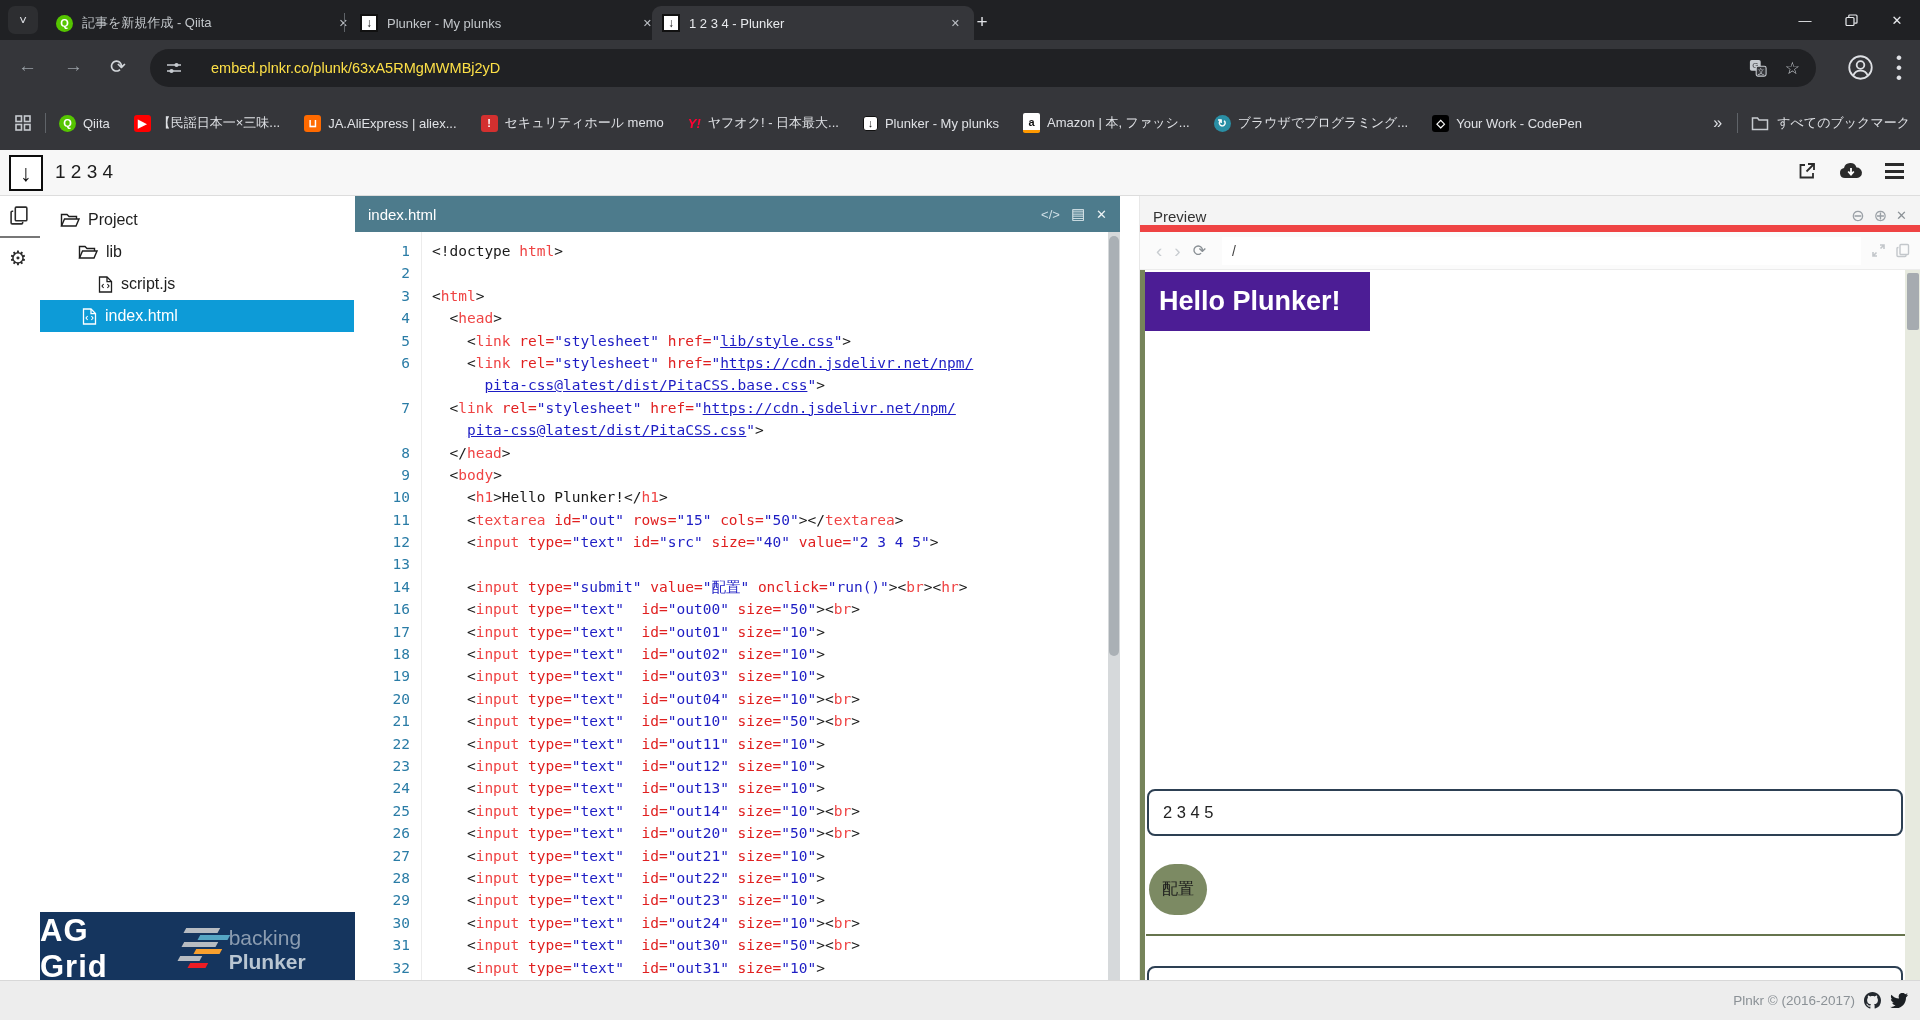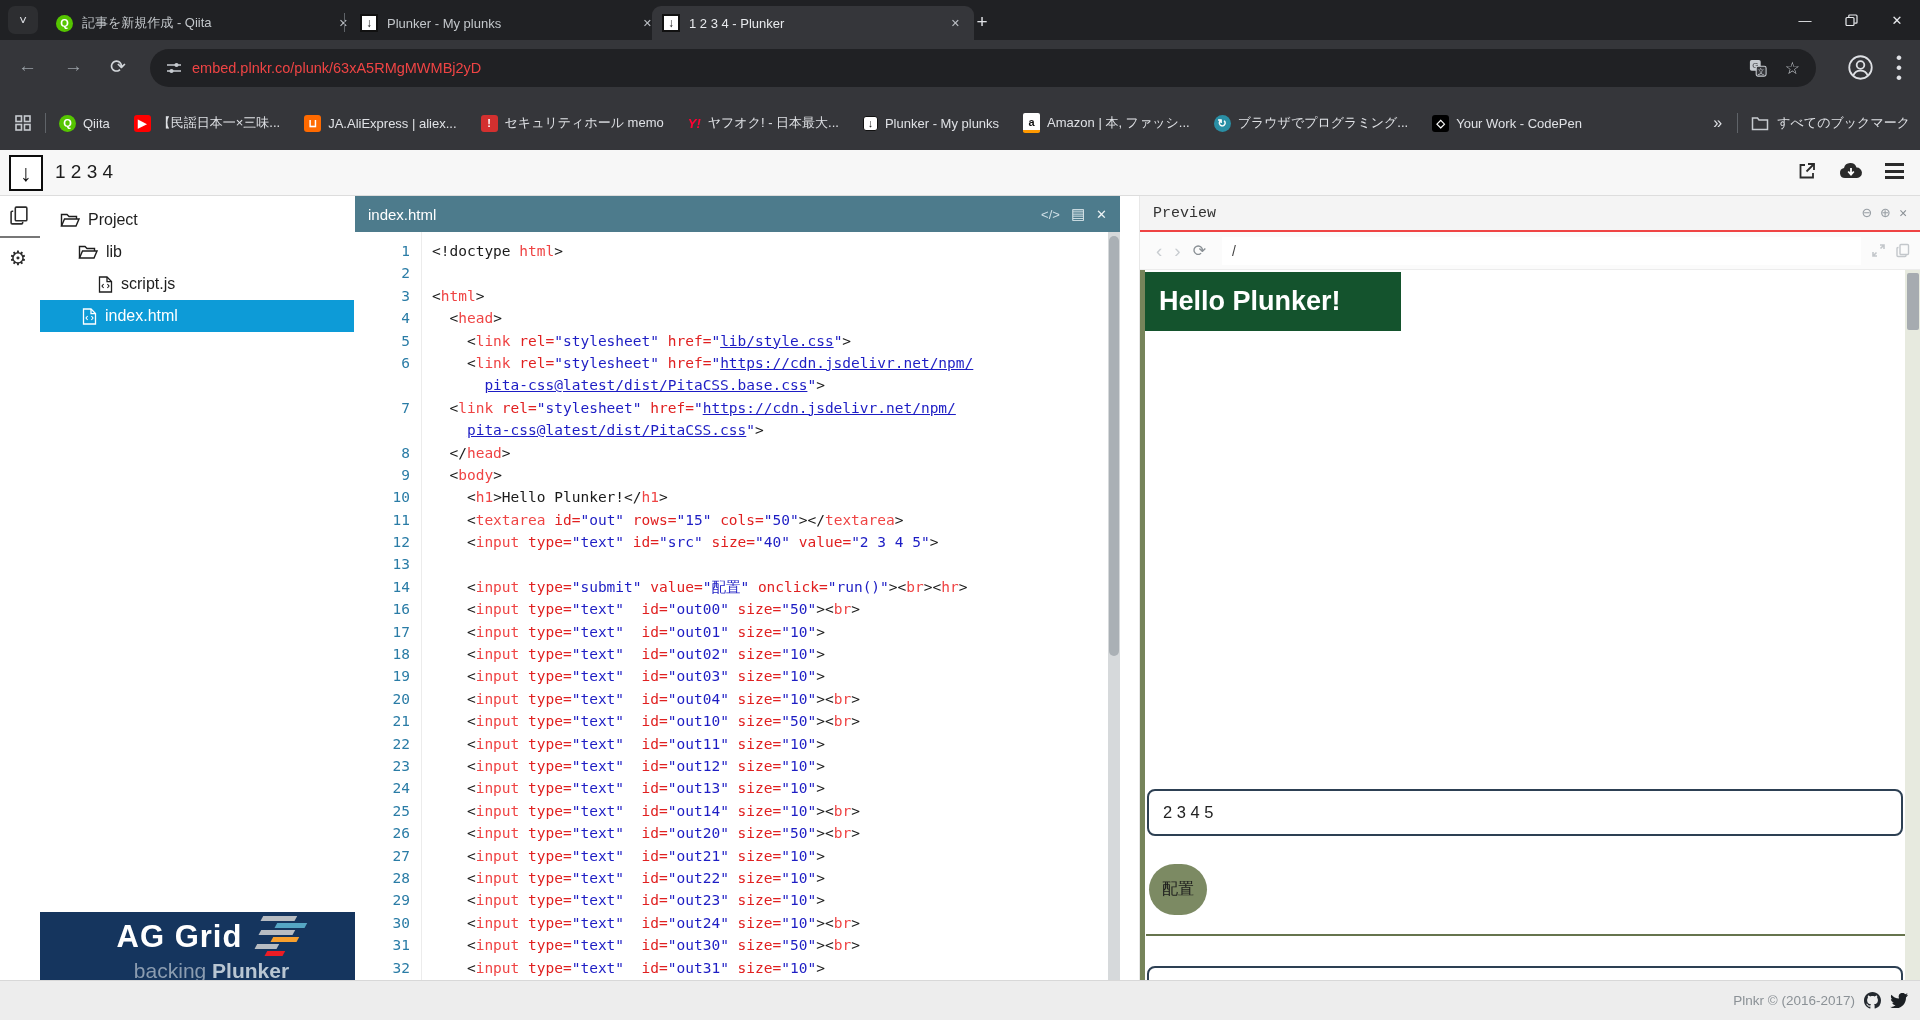--- a/index.html
+++ b/index.html
@@ -20,21 +20,21 @@
   .fav.plk{background:#fff;border:2px solid #111;color:#111;font-size:12px;font-weight:bold;width:14px;height:14px;}
   .newtab{position:absolute;left:968px;top:8px;width:28px;height:28px;color:#dfe1e5;font-size:19px;
           display:flex;align-items:center;justify-content:center;}
   .winbtn{position:absolute;top:0;width:46px;height:40px;display:flex;align-items:center;justify-content:center;
           color:#e8eaed;font-size:13px;}
   .toolbar{position:absolute;left:0;top:40px;right:0;height:56px;background:#35363a;}
   .navbtn{position:absolute;top:15px;font-size:19px;color:#9aa0a6;}
   .navbtn.reload{color:#d2d6da;}
   .addr{position:absolute;left:150px;top:9px;width:1666px;height:38px;background:#202124;border-radius:19px;
         display:flex;align-items:center;padding:0 16px;box-sizing:border-box;}
-  .addr .url{color:#ef4444;font-size:14.5px;margin-left:10px;}
+  .addr .url{color:#fde047;font-size:14.5px;margin-left:29px;}
   .addr .sp{flex:1;}
   .addr .star{color:#c7cbd0;font-size:17px;margin-left:18px;}
   .avatar{position:absolute;right:46px;top:14px;}
   .menu3{position:absolute;right:18px;top:13px;color:#dfe1e5;font-size:17px;letter-spacing:0;line-height:10px;text-align:center;}
   .bookbar{position:absolute;left:0;top:96px;right:0;height:54px;background:#35363a;display:flex;align-items:center;
            color:#dfe1e5;font-size:13px;}
   .bookbar .lead{display:flex;align-items:center;padding-left:14px;}
   .bardiv{width:1px;height:20px;background:#5f6368;margin:0 13px;}
   .bm{display:flex;align-items:center;margin-right:24px;white-space:nowrap;}
   .bm-ico{width:17px;height:17px;display:flex;align-items:center;justify-content:center;
@@ -56,21 +56,21 @@
   
   .strip{position:absolute;left:0;top:196px;width:40px;bottom:32px;background:#fff;}
   .strip .s-ico{position:absolute;left:9px;color:#2b2b2b;}
   .strip .underline{position:absolute;left:0;top:40px;width:40px;height:2px;background:#777;}
   .tree{position:absolute;left:40px;top:196px;width:314px;background:#fff;padding-top:8px;}
   .trow{height:32px;display:flex;align-items:center;gap:8px;font-size:16px;color:#1e1e1e;}
   .trow.sel{background:#0d9bd7;color:#fff;}
   .ind0{padding-left:20px}.ind1{padding-left:38px}.ind2{padding-left:58px}.ind1b{padding-left:42px}
   
   .ad{position:absolute;left:40px;top:912px;width:343px;height:74px;background:#15355e;color:#fff;
-      display:flex;flex-direction:column;align-items:center;justify-content:center;}
+      display:flex;align-items:center;justify-content:center;}
   .ad .r1{display:flex;align-items:center;gap:12px;}
   .ad .t1{font-size:31px;font-weight:bold;letter-spacing:1px;}
   .bars i{display:block;height:4.5px;margin-bottom:2.5px;transform:skewX(-28deg);}
   .ad .r2{font-size:21px;color:#8b9cb0;margin-top:1px;}
   .ad .r2 b{color:#b9c6d2;}
   
   .editor{position:absolute;left:355px;top:196px;width:765px;bottom:32px;background:#fff;}
   .ed-head{height:36px;background:#4d7b8c;color:#fff;display:flex;align-items:center;padding:0 13px;font-size:15px;}
   .ed-icons{margin-left:auto;display:flex;gap:11px;align-items:center;color:#cfdfe6;font-size:13px;}
   .ed-body{position:absolute;left:0;top:36px;right:12px;bottom:0;overflow:hidden;padding-top:8px;}
@@ -78,33 +78,33 @@
   .crow{position:relative;height:22.4px;line-height:22.4px;font-family:"DejaVu Sans Mono",monospace;
         font-size:14.5px;white-space:pre;}
   .ln{position:absolute;left:0;width:55px;text-align:right;color:#2a7ca6;}
   .cline{position:absolute;left:77px;}
   .cp{color:#1a1a1a}.ct{color:#ef4444}.ca{color:#e02020}.cs{color:#1d1dc4}
   .cl{color:#1d1dc4;text-decoration:underline}
   .ed-scroll{position:absolute;right:0;top:36px;bottom:0;width:12px;background:#d6d9db;}
   .ed-thumb{position:absolute;left:1px;right:1px;top:4px;height:420px;background:#aab0b5;border-radius:5px;}
   
   .preview{position:absolute;left:1139px;top:196px;right:0;bottom:32px;background:#fff;border-left:1px solid #e8e8e8;box-sizing:border-box;}
-  .pv-head{height:36px;background:#f4f4f4;border-bottom:2px solid #ef4444;display:flex;align-items:center;
-           padding:0 13px;font-size:15px;color:#333;box-sizing:border-box;font-family:Liberation Mono, monospace;}
+  .pv-head{height:36px;background:#f4f4f4;border-bottom:7px solid #ef4444;display:flex;align-items:flex-end;
+           padding:0 13px;font-size:15px;color:#333;box-sizing:border-box;}
   .pv-hicons{margin-left:auto;display:flex;gap:9px;color:#9aa0a6;font-size:16px;align-items:center;}
   .pv-nav{height:38px;background:#fbfbfb;border-bottom:1px solid #ececec;display:flex;align-items:center;
           padding:0 10px;box-sizing:border-box;}
   .pv-arrow{color:#c9cdd1;font-size:19px;margin:0 6px;}
   .pv-re{color:#8a9095;font-size:16px;margin:0 6px;}
   .pv-url{flex:1;height:28px;background:#fff;margin:0 10px;display:flex;align-items:center;
           padding:0 10px;font-size:14px;color:#444;}
   .pv-nicons{display:flex;gap:10px;align-items:center;}
   .pv-body{position:absolute;left:0;top:74px;right:0;bottom:0;background:#fff;overflow:hidden;}
   .olive{position:absolute;left:0;top:0;bottom:0;width:5px;background:#76845a;}
-  .pv-h1{position:absolute;left:5px;top:2px;width:256px;height:59px;background:#14532d;color:#fff;
+  .pv-h1{position:absolute;left:5px;top:2px;width:225px;height:59px;background:#4c1d95;color:#fff;
          font-weight:bold;font-size:27px;display:flex;align-items:center;padding-left:14px;box-sizing:border-box;}
   .pv-ta{position:absolute;left:7px;top:85px;right:17px;height:388px;border:2px solid #2d4053;border-radius:8px;
          padding:12px 14px;font-size:16.5px;line-height:24px;color:#222;white-space:pre-line;box-sizing:border-box;background:#fff;}
   .pv-in1{position:absolute;left:7px;top:519px;right:17px;height:47px;border:2px solid #2d4053;border-radius:8px;
           display:flex;align-items:center;padding:0 14px;font-size:16.5px;color:#222;box-sizing:border-box;background:#fff;}
   .pv-btn{position:absolute;left:9px;top:594px;width:58px;height:51px;border-radius:27px;background:#7c8a63;
           color:#1d1d1d;display:flex;align-items:center;justify-content:center;font-size:16px;}
   .pv-hr{position:absolute;left:6px;top:664px;right:15px;border-top:2px solid #66744d;}
   .pv-in2{position:absolute;left:7px;top:696px;right:17px;height:44px;border:2px solid #2d4053;border-radius:8px;box-sizing:border-box;background:#fff;}
   .pv-scroll{position:absolute;right:0;top:0;bottom:0;width:15px;background:#e7eadf;}

